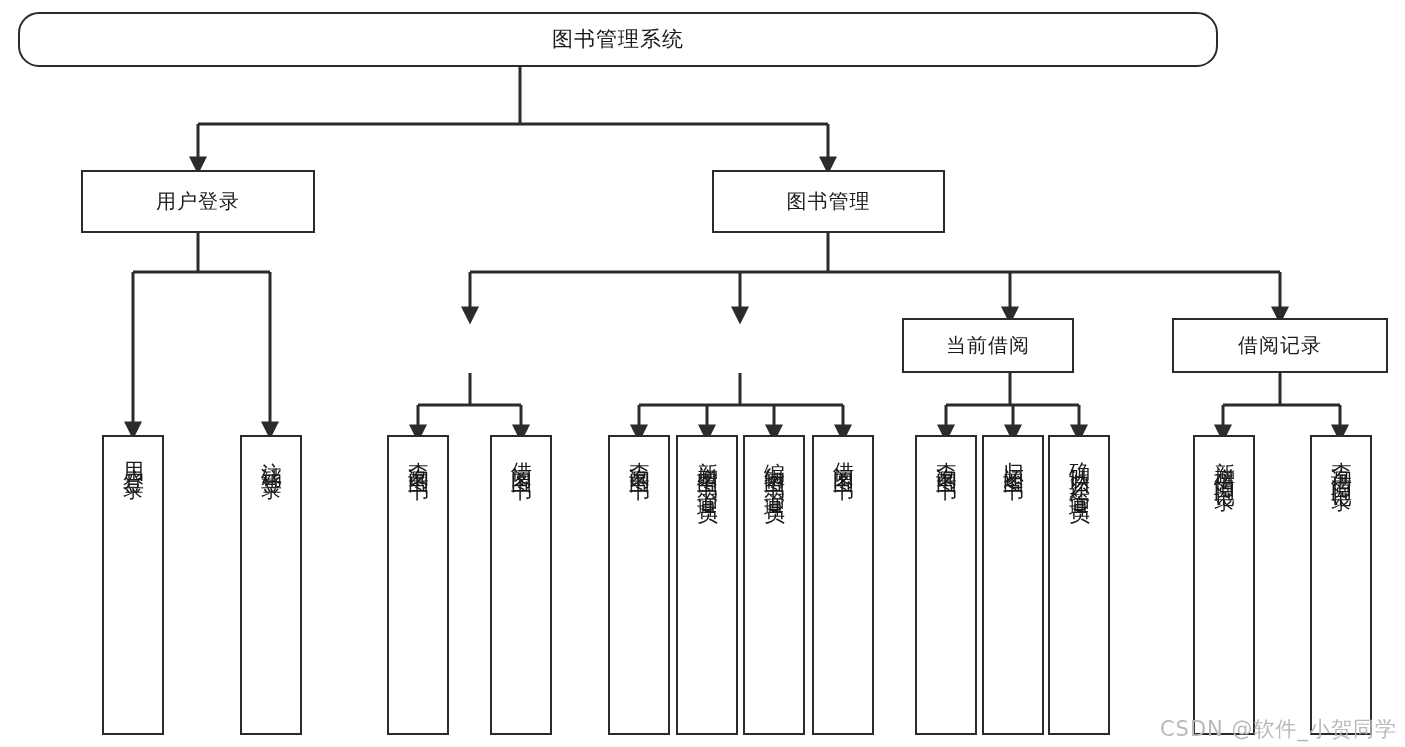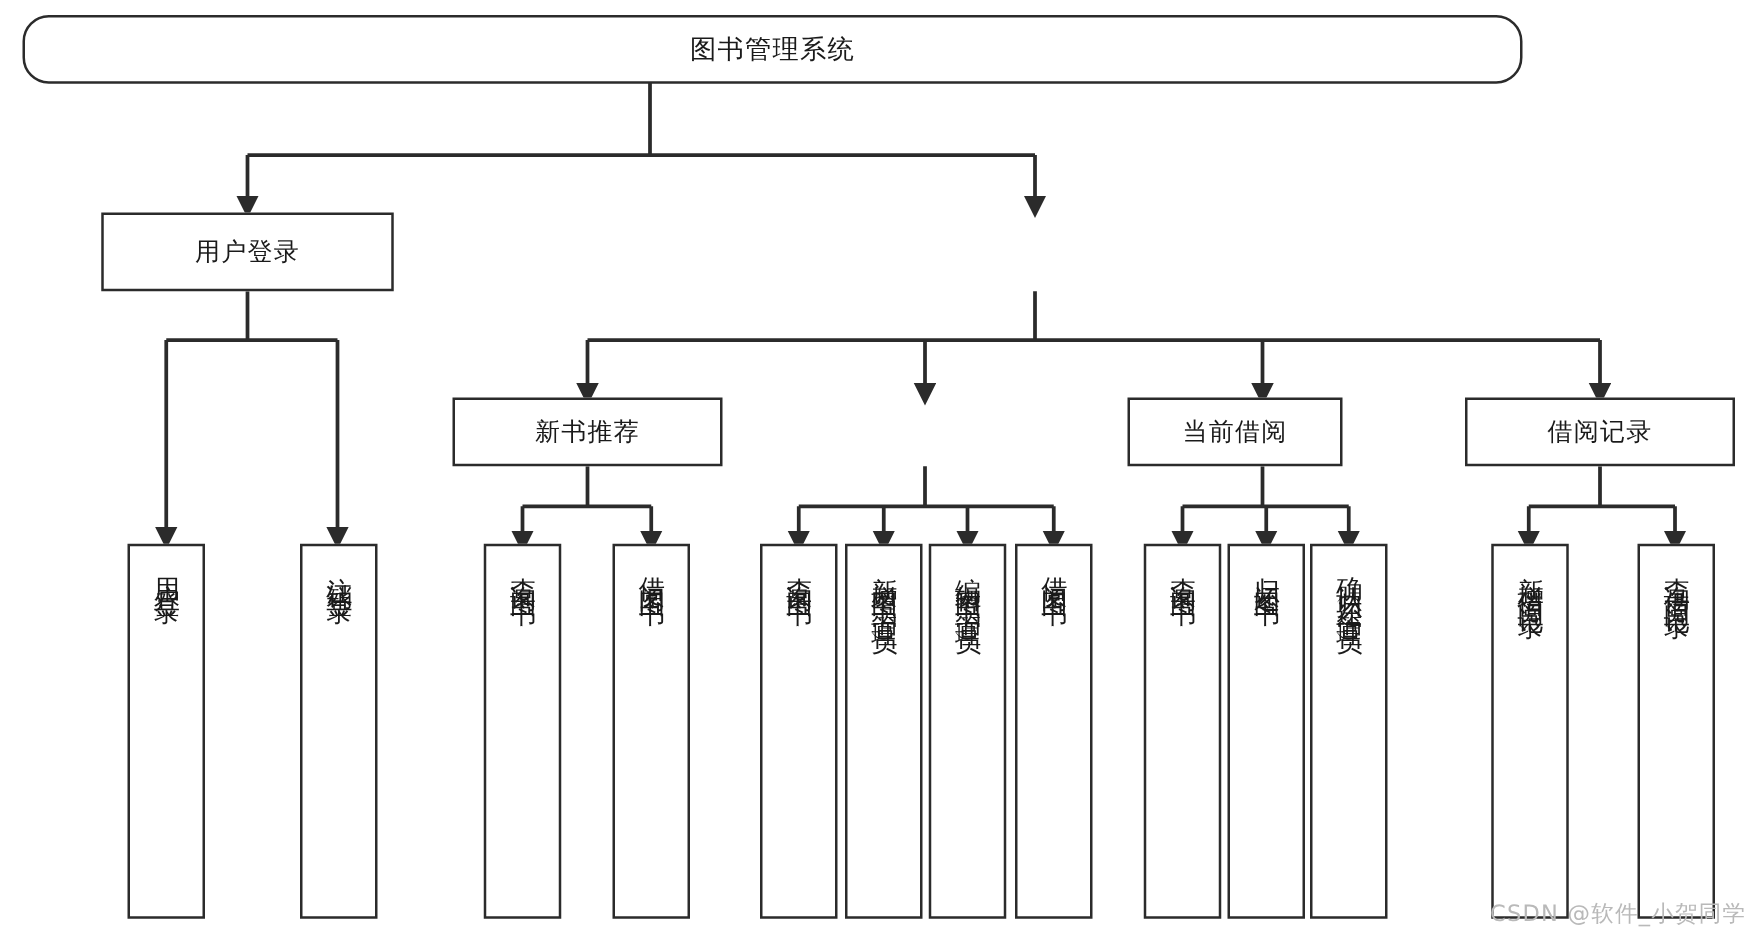--- a/index.html
+++ b/index.html
@@ -47,21 +47,21 @@
     line-height:1;
   }
   #edges{
     position:absolute;left:0;top:0;width:1405px;height:747px;
     z-index:1;
     pointer-events:none;
   }
   .watermark{
     position:absolute;
     right:8px;bottom:4px;
-    font-size:18px;
+    font-size:21px;
     color:#b9b9b9;
     letter-spacing:1px;
     z-index:5;
     white-space:nowrap;
   }
 </style>
 </head>
 <body>
 
 <div id="diagram">
@@ -117,24 +117,24 @@
     </g>
   </svg>
 
   <div class="node root" style="left:18px;top:12px;width:1200px;height:55px;border-radius:21px;">
     <span class="label">图书管理系统</span>
   </div>
 
   <div class="node" style="left:81px;top:170px;width:234px;height:63px;">
     <span class="label">用户登录</span>
   </div>
+  <div class="node" style="left:712px;top:170px;width:233px;height:63px;">
+    <span class="label">图书管理</span>
+  </div>
 
-  <div class="node" style="left:362px;top:318px;width:216px;height:55px;">
-    <span class="label">新书推荐</span>
-  </div>
   <div class="node" style="left:902px;top:318px;width:172px;height:55px;">
     <span class="label">当前借阅</span>
   </div>
   <div class="node" style="left:1172px;top:318px;width:216px;height:55px;">
     <span class="label">借阅记录</span>
   </div>
 
   <div class="node leaf" style="left:102px;top:435px;width:62px;height:300px;">
     <span class="label">用户登录</span>
   </div>

